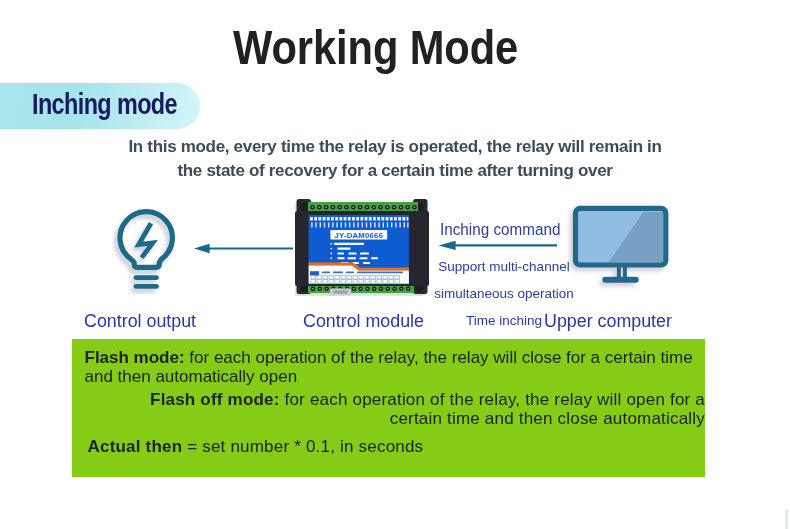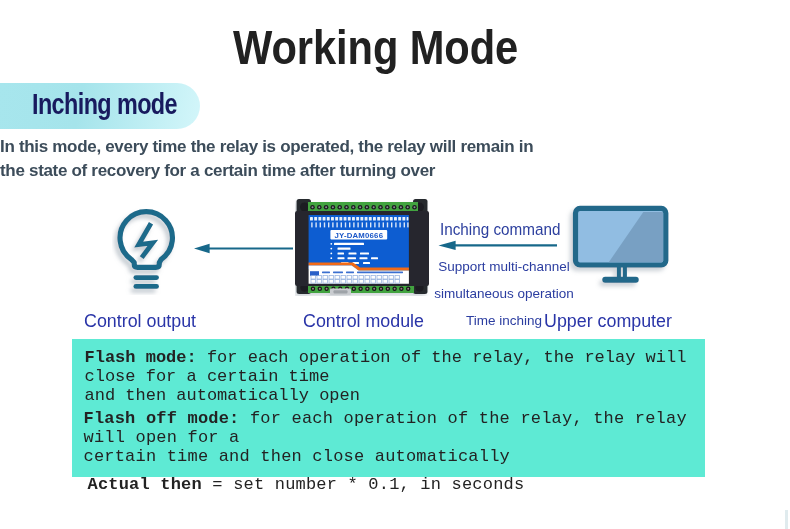--- a/index.html
+++ b/index.html
@@ -12,21 +12,21 @@
 <div id="page">
 
   <div class="abs" id="title" style="left:232.5px;top:23px;transform:scaleX(0.85);transform-origin:0 0;
        font-size:49px;font-weight:bold;color:#212121;letter-spacing:-0.1px;line-height:1;white-space:nowrap;">Working&nbsp;Mode</div>
 
   <div class="abs" id="badge" style="left:0;top:83px;width:200px;height:46px;
        border-radius:0 23px 23px 0;background:linear-gradient(100deg,#a7e6ed 0%,#a5e4eb 40%,#d3f6fa 100%);"></div>
   <div class="abs" id="badgetext" style="left:32px;top:83px;height:42px;line-height:42px;transform:scaleX(0.78);transform-origin:0 50%;
        font-size:30px;font-weight:bold;color:#181a5e;letter-spacing:-0.76px;white-space:nowrap;">Inching mode</div>
 
-  <div class="abs" id="subtitle" style="left:0;top:134.5px;width:790px;text-align:left;
+  <div class="abs" id="subtitle" style="left:0;top:134.5px;width:790px;text-align:center;
        font-size:17px;color:#3c4c5a;line-height:24.4px;font-weight:bold;letter-spacing:-0.31px;">
     In this mode, every time the relay is operated, the relay will remain in<br>
     the state of recovery for a certain time after turning over
   </div>
 
   <svg class="abs" style="left:112px;top:203px;" width="70" height="92" viewBox="0 0 70 92">
     <g filter="url(#bulbshadow)" fill="none" stroke="#1f6a8a">
       <path d="M 19.2 56.3 A 26.2 26.2 0 1 1 49.2 56.3 L 47.3 59.5 L 47.3 61 Q 47.3 64.3 44 64.3 L 25.5 64.3 Q 22.2 64.3 22.2 61 L 22.2 59.5 Z" stroke-width="5.2" stroke-linejoin="round"></path>
       <line x1="23.8" y1="74.6" x2="44.6" y2="74.6" stroke-width="4.7" stroke-linecap="round"></line>
       <line x1="23.8" y1="83.4" x2="44.6" y2="83.4" stroke-width="4.7" stroke-linecap="round"></line>
@@ -302,22 +302,22 @@
     </g>
   </svg>
 
   <div class="abs" style="left:84.3px;top:310px;transform:scaleX(0.95);transform-origin:0 0;font-size:18.8px;line-height:21px;
        color:#2a35a8;white-space:nowrap;">Control output</div>
   <div class="abs" style="left:302.7px;top:310px;transform:scaleX(0.95);transform-origin:0 0;font-size:18.8px;line-height:21px;
        color:#2a35a8;white-space:nowrap;">Control module</div>
   <div class="abs" style="left:543.8px;top:310px;transform:scaleX(0.95);transform-origin:0 0;font-size:18.8px;line-height:21px;
        color:#2a35a8;white-space:nowrap;">Upper computer</div>
 
-  <div class="abs" id="graybox" style="left:72px;top:339px;width:633px;height:138px;background:#5eead4;
-       color:#232323;font-size:17px;line-height:19px;font-family:Liberation Mono, monospace;">
+  <div class="abs" id="graybox" style="left:72px;top:339px;width:633px;height:138px;background:#84cc16;
+       color:#232323;font-size:17px;line-height:19px;">
     <div style="margin:8.8px 0 0 12.5px;"><b>Flash mode:</b> for each operation of the relay, the relay will close for a certain time<br>and then automatically open</div>
-    <div style="margin:4.5px 0 0 11.5px;letter-spacing:0.2px;"><b>Flash off mode:</b> for each operation of the relay, the relay will open for a<br>certain time and then close automatically</div>
+    <div style="margin:4.5px 0 0 11.5px;letter-spacing:0.2px;text-align:right;"><b>Flash off mode:</b> for each operation of the relay, the relay will open for a<br>certain time and then close automatically</div>
     <div style="margin:9px 0 0 15.5px;letter-spacing:0.2px;"><b>Actual then</b> = set number * 0.1, in seconds</div>
   </div>
 
   <div class="abs" style="right:2.5px;bottom:0;width:2.5px;height:19px;background:#e0ebee;"></div>
 
 </div>
 
 </body></html>

